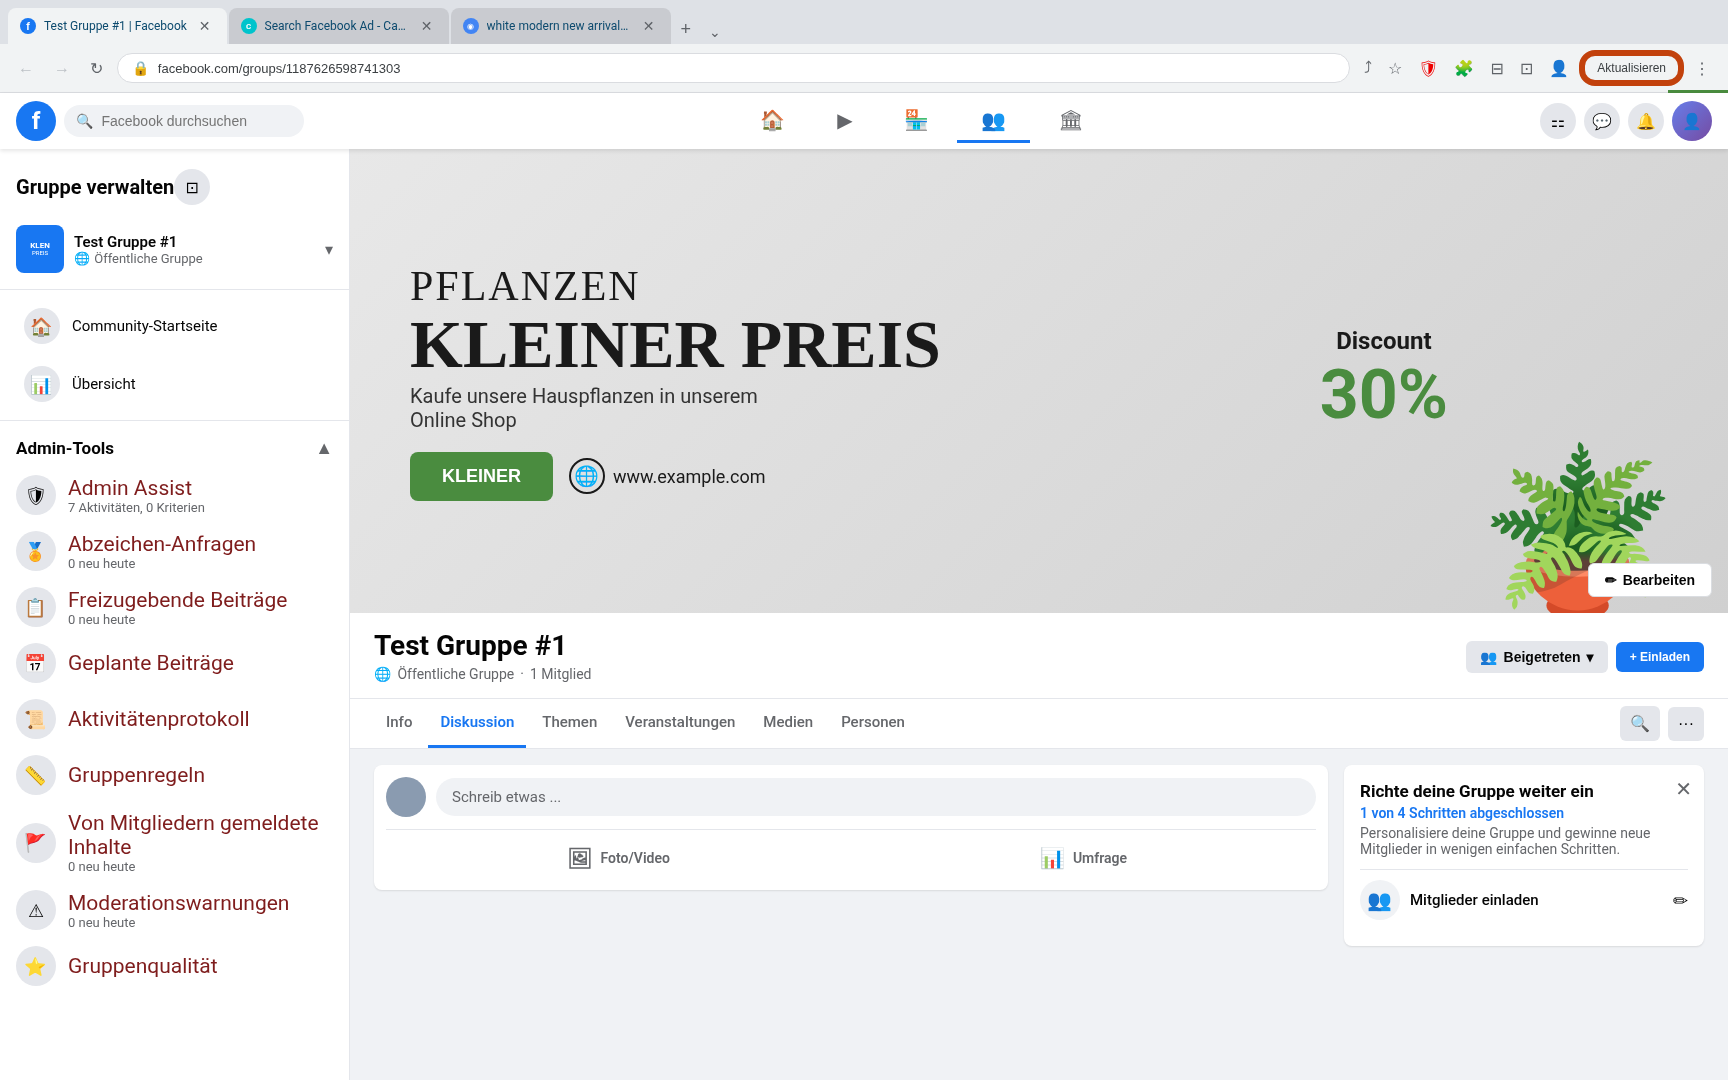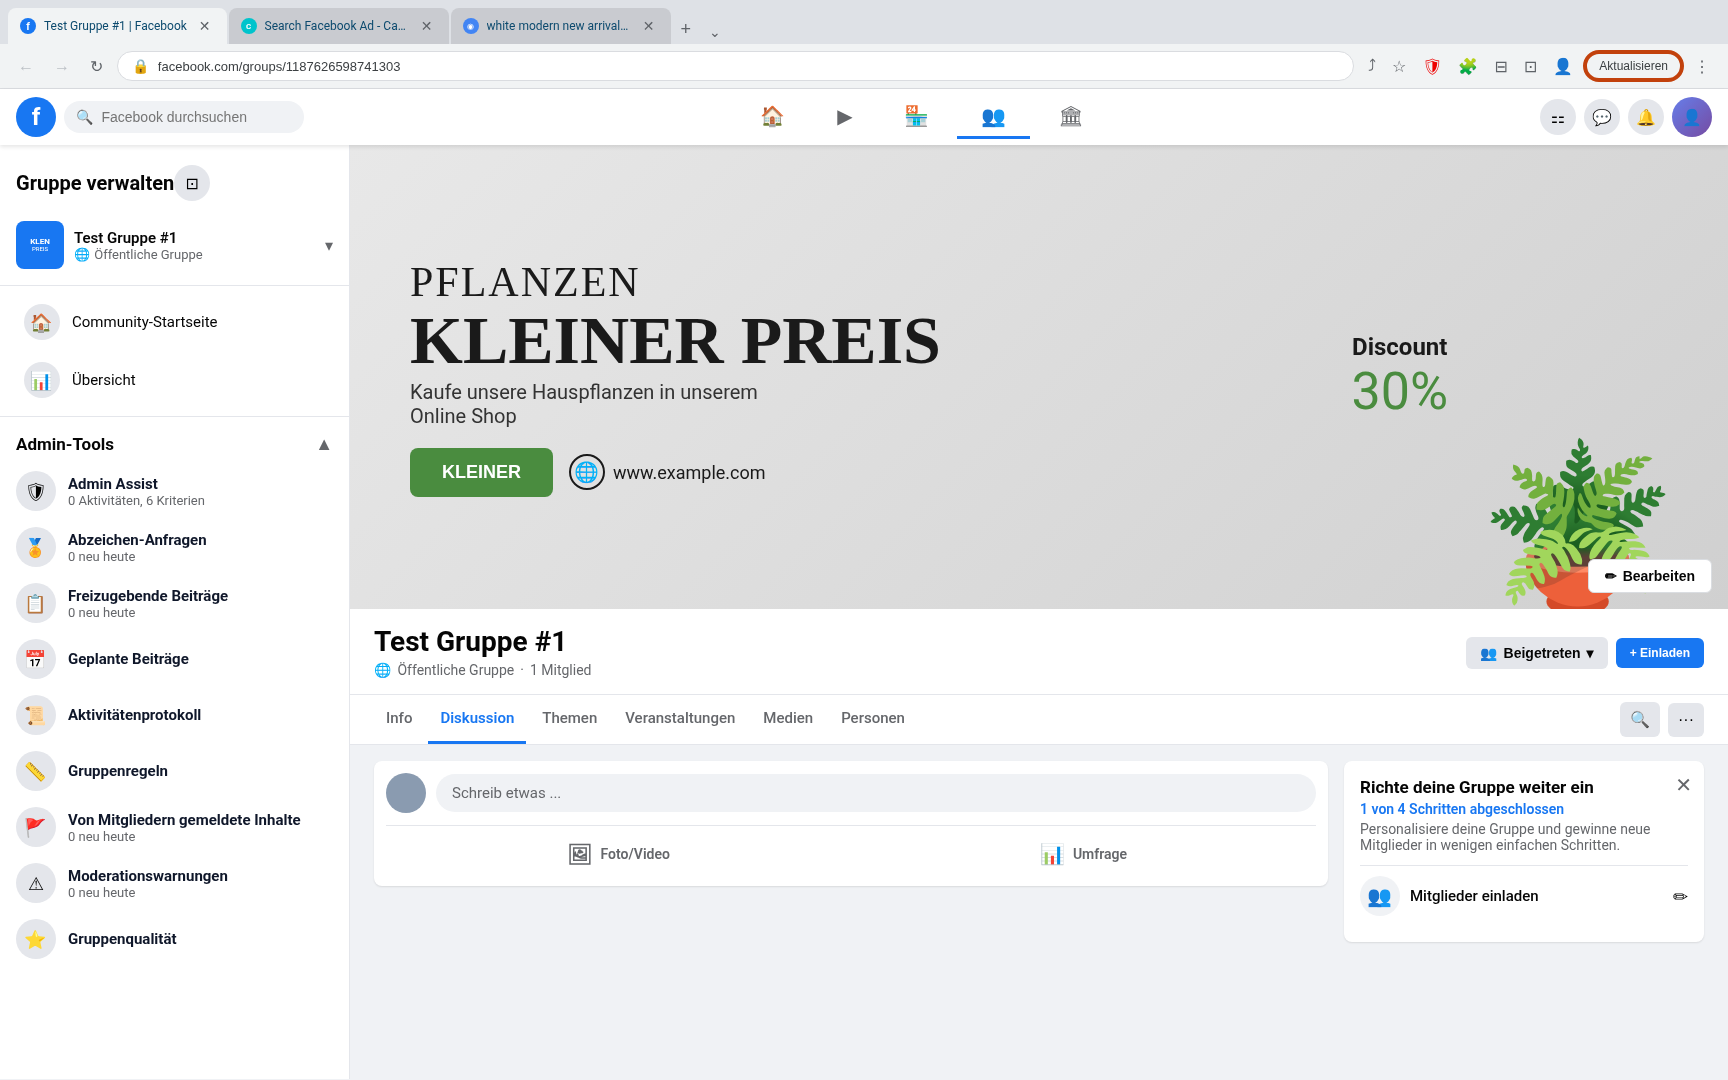--- a/index.html
+++ b/index.html
@@ -19,21 +19,21 @@
     .browser-tab-close { font-size: 14px; color: #5f6368; cursor: pointer; padding: 2px 4px; border-radius: 50%; }
     .tab-new { background: none; border: none; color: #5f6368; font-size: 18px; cursor: pointer; padding: 4px 8px; }
 
     .browser-toolbar { display: flex; align-items: center; gap: 8px; padding: 6px 12px; background: #f1f3f4; }
     .nav-btn { background: none; border: none; cursor: pointer; color: #5f6368; font-size: 16px; padding: 4px 6px; border-radius: 50%; }
     .nav-btn.disabled { color: #bdc1c6; cursor: default; }
     .address-bar { flex: 1; display: flex; align-items: center; background: white; border: 1px solid #dadce0; border-radius: 20px; padding: 6px 14px; gap: 8px; }
     .address-bar-url { flex: 1; font-size: 13px; color: #3c4043; outline: none; border: none; background: transparent; }
     .toolbar-actions { display: flex; align-items: center; gap: 4px; }
     .toolbar-btn { background: none; border: none; cursor: pointer; color: #5f6368; font-size: 16px; padding: 6px; border-radius: 50%; }
-    .aktualisieren-btn { background: none; border: 4px solid #c2410c; border-radius: 16px; padding: 5px 12px; font-size: 12px; color: #3c4043; cursor: pointer; }
+    .aktualisieren-btn { background: none; border: 6px solid #c2410c; border-radius: 16px; padding: 5px 12px; font-size: 12px; color: #3c4043; cursor: pointer; }
 
     
     .app-container { display: flex; flex-direction: column; height: calc(1080px - 90px); }
 
     
     .fb-header { background: white; box-shadow: 0 2px 4px rgba(0,0,0,0.1); display: flex; align-items: center; padding: 0 16px; height: 56px; position: sticky; top: 0; z-index: 100; gap: 8px; }
     .fb-logo { width: 40px; height: 40px; background: #1877f2; border-radius: 50%; display: flex; align-items: center; justify-content: center; color: white; font-size: 24px; font-weight: bold; flex-shrink: 0; }
     .fb-search { display: flex; align-items: center; background: #f0f2f5; border-radius: 20px; padding: 8px 12px; gap: 8px; width: 240px; }
     .fb-search input { background: none; border: none; outline: none; font-size: 14px; color: #65676b; width: 100%; }
     .fb-nav { flex: 1; display: flex; justify-content: center; gap: 4px; }
@@ -63,38 +63,38 @@
     .sidebar-nav-item { display: flex; align-items: center; gap: 12px; padding: 10px 16px; cursor: pointer; border-radius: 8px; margin: 2px 8px; }
     .sidebar-nav-icon { width: 36px; height: 36px; background: #e4e6eb; border-radius: 50%; display: flex; align-items: center; justify-content: center; font-size: 18px; flex-shrink: 0; }
     .sidebar-nav-label { font-size: 15px; color: #050505; }
 
     .sidebar-section-header { display: flex; justify-content: space-between; align-items: center; padding: 8px 16px; }
     .sidebar-section-title { font-size: 17px; font-weight: 700; color: #050505; }
     .sidebar-section-toggle { font-size: 18px; cursor: pointer; color: #65676b; }
 
     .sidebar-admin-item { display: flex; align-items: center; gap: 12px; padding: 8px 16px; cursor: pointer; }
     .sidebar-admin-icon { width: 40px; height: 40px; background: #e4e6eb; border-radius: 50%; display: flex; align-items: center; justify-content: center; font-size: 18px; flex-shrink: 0; }
-    .sidebar-admin-label { font-size: 15px; font-weight: 700; color: #0f172a; }
+    .sidebar-admin-label { font-size: 21px; font-weight: 400; color: #7f1d1d; }
     .sidebar-admin-sub { font-size: 13px; color: #65676b; }
 
     
     .main-content { flex: 1; overflow-y: auto; background: #f0f2f5; }
 
     
     .cover-image { position: relative; background: linear-gradient(135deg, #e8e8e8 0%, #d0d0d0 100%); height: 464px; display: flex; align-items: center; overflow: hidden; }
     .cover-content { flex: 1; padding: 40px 60px; }
     .cover-title-top { font-size: 42px; font-weight: 400; color: #1a1a1a; font-family: Georgia, serif; letter-spacing: 2px; }
     .cover-title-main { font-size: 68px; font-weight: 900; color: #1a1a1a; line-height: 1; font-family: Georgia, serif; }
     .cover-btn-row { display: flex; align-items: center; gap: 16px; margin-top: 20px; }
     .cover-klicken-btn { background: #4a8c3f; color: white; border: none; border-radius: 8px; padding: 14px 32px; font-size: 18px; font-weight: 700; cursor: pointer; }
     .cover-website { display: flex; align-items: center; gap: 8px; font-size: 18px; color: #1a1a1a; }
     .cover-globe { width: 36px; height: 36px; border-radius: 50%; border: 2px solid #1a1a1a; display: flex; align-items: center; justify-content: center; font-size: 20px; }
     .discount-box { position: absolute; right: 280px; top: 50%; transform: translateY(-50%); text-align: center; }
     .discount-label { font-size: 24px; font-weight: 700; color: #1a1a1a; }
-    .discount-value { font-size: 52px; font-weight: 400; color: #4a8c3f; }
+    .discount-value { font-size: 68px; font-weight: 700; color: #4a8c3f; }
     .cover-plant { position: absolute; right: 30px; top: 0; bottom: 0; width: 240px; display: flex; align-items: flex-end; justify-content: center; }
     .plant-illustration { font-size: 160px; line-height: 1; }
     .cover-edit-btn { position: absolute; bottom: 16px; right: 16px; background: white; border: 1px solid #dadde1; border-radius: 6px; padding: 8px 16px; display: flex; align-items: center; gap: 6px; cursor: pointer; font-size: 14px; font-weight: 600; color: #050505; }
 
     
     .group-header { background: white; padding: 16px 24px; border-bottom: 1px solid #e4e6eb; }
     .group-name { font-size: 28px; font-weight: 700; color: #050505; }
     .group-meta { display: flex; align-items: center; gap: 6px; color: #65676b; font-size: 14px; margin-top: 4px; }
     .group-actions { display: flex; align-items: center; gap: 8px; margin-top: 12px; justify-content: flex-end; }
     .btn-joined { background: #e4e6eb; color: #050505; border: none; border-radius: 6px; padding: 8px 14px; font-size: 14px; font-weight: 600; cursor: pointer; display: flex; align-items: center; gap: 6px; }
@@ -247,21 +247,21 @@
 
       <div class="sidebar-section-header">
         <span class="sidebar-section-title">Admin-Tools</span>
         <span class="sidebar-section-toggle">▲</span>
       </div>
 
       <div class="sidebar-admin-item">
         <div class="sidebar-admin-icon">🛡</div>
         <div>
           <div class="sidebar-admin-label">Admin Assist</div>
-          <div class="sidebar-admin-sub">0 Aktivitäten, 6 Kriterien</div>
+          <div class="sidebar-admin-sub">7 Aktivitäten, 0 Kriterien</div>
         </div>
       </div>
       <div class="sidebar-admin-item">
         <div class="sidebar-admin-icon">🏅</div>
         <div>
           <div class="sidebar-admin-label">Abzeichen-Anfragen</div>
           <div class="sidebar-admin-sub">0 neu heute</div>
         </div>
       </div>
       <div class="sidebar-admin-item">

